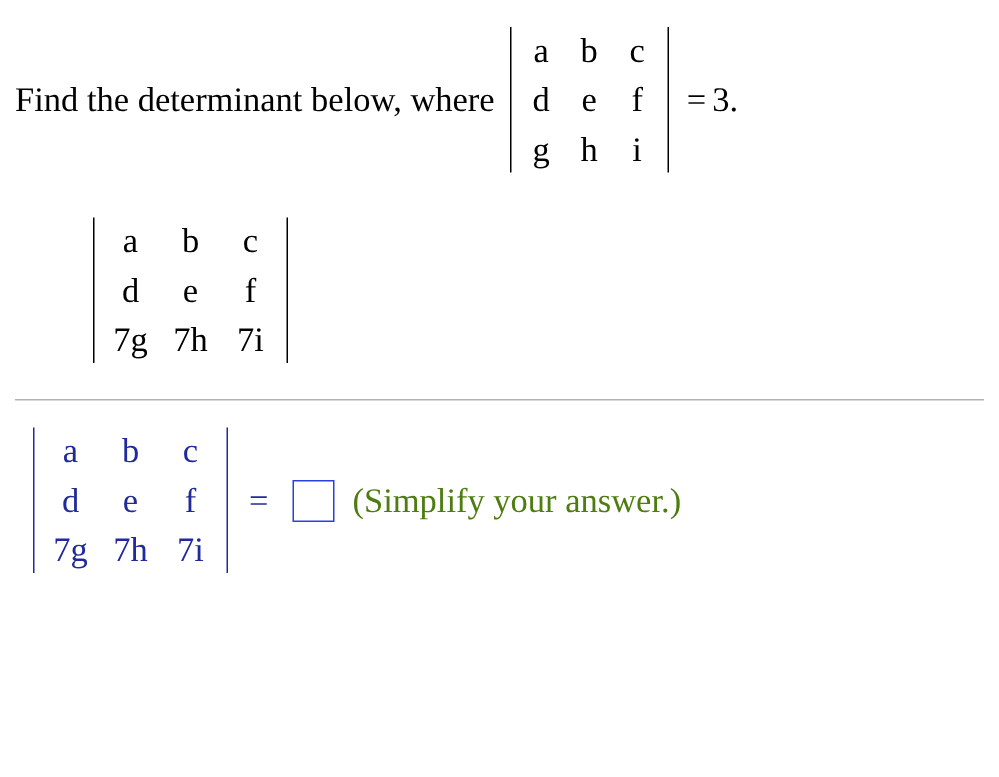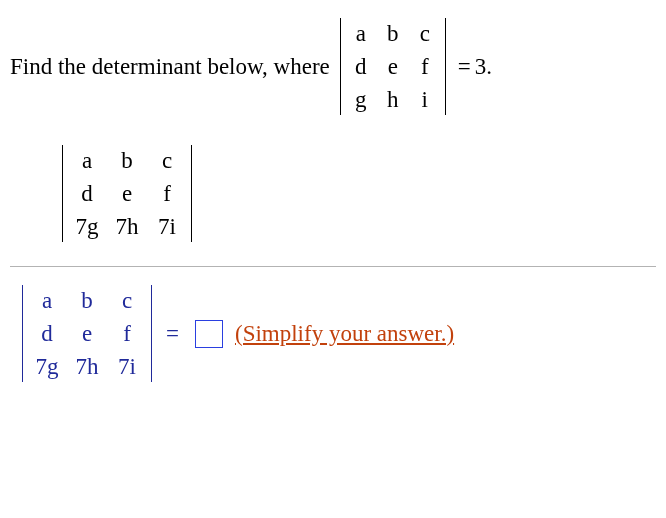--- a/index.html
+++ b/index.html
@@ -62,23 +62,22 @@
     height: 28px;
     border: 1.6px solid #2a3fe0;
     box-sizing: border-box;
     margin: 0 8px;
     vertical-align: middle;
   }
   .bluemath {
     color: #202a9a;
   }
   .bluetext {
-    color: #c2410c;
+    color: #4d7c0f;
     margin-left: 4px;
-    text-decoration: underline;
   }
   .g3a { grid-template-columns: 24px 24px 24px; column-gap: 8px; }
   .g3b { grid-template-columns: 32px 32px 32px; column-gap: 8px; }
   .pre { margin-right: 4px; }
 </style>
 </head>
 <body>
 
 <div class="line1">
   <span class="pre">Find the determinant below, where</span>

